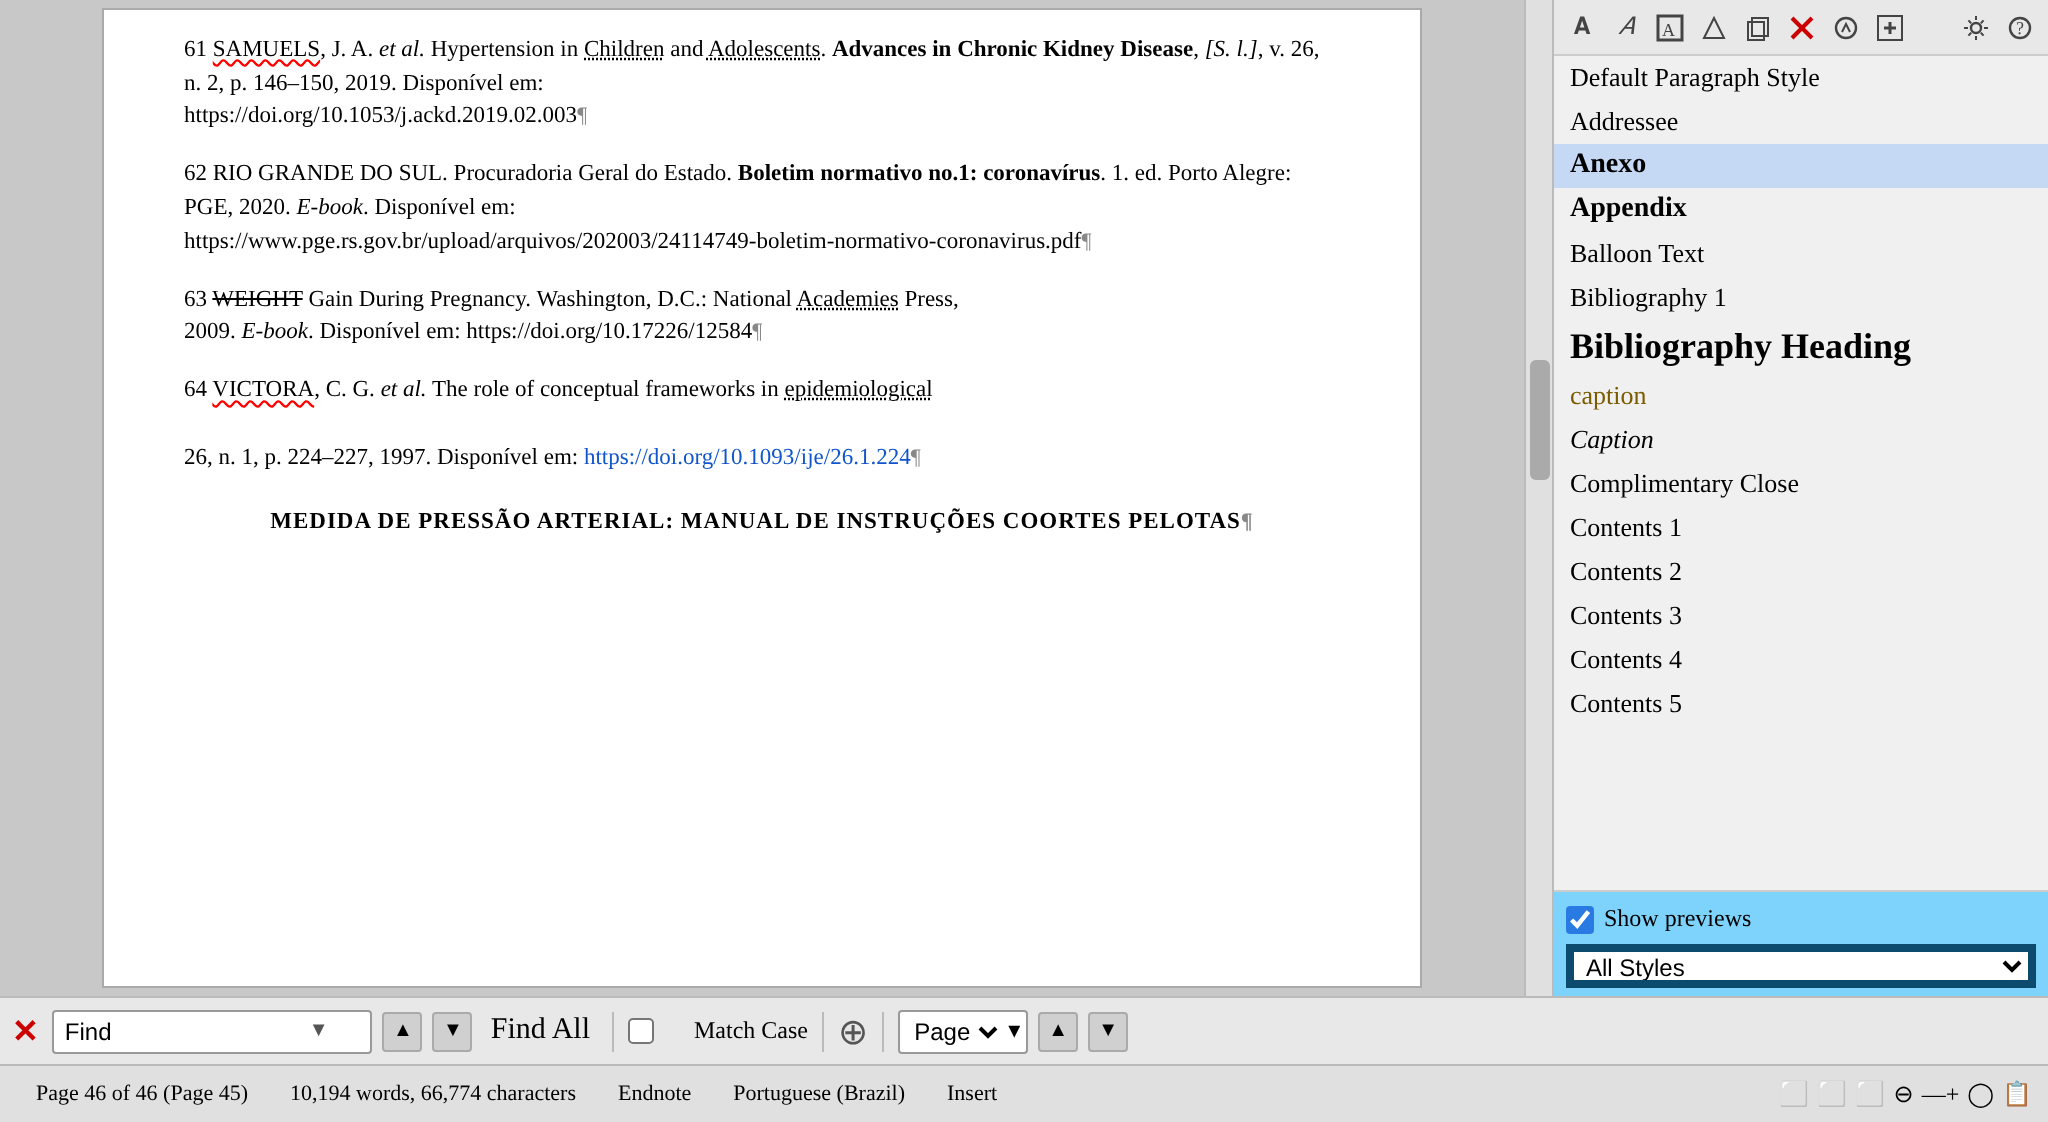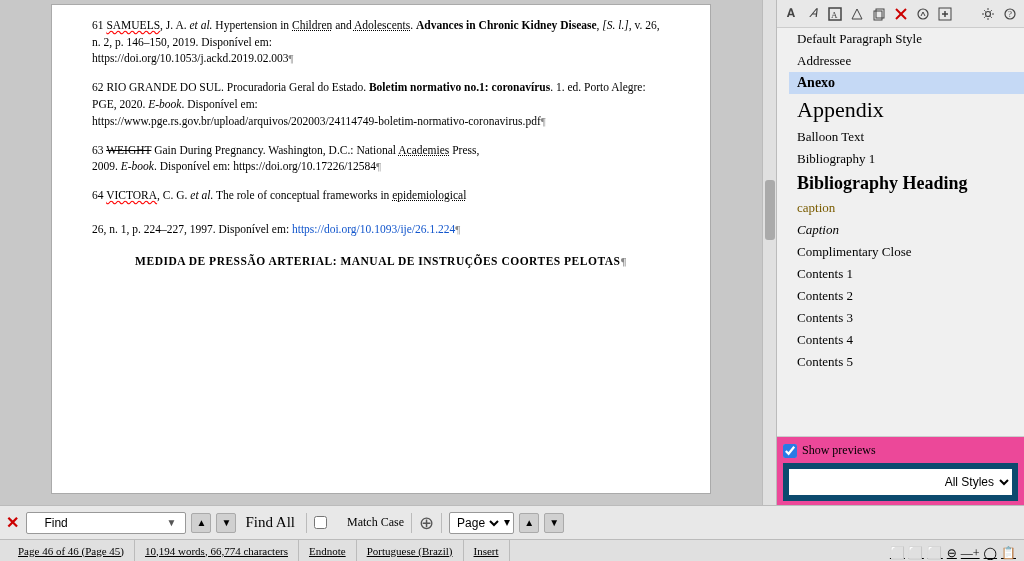--- a/index.html
+++ b/index.html
@@ -111,70 +111,68 @@
       cursor: pointer;
       border: 1px solid transparent;
       border-radius: 2px;
       color: #444;
     }
 
     .styles-list {
       flex: 1;
       overflow-y: auto;
       overflow-x: hidden;
-      padding-left: 12px;
     }
 
     .style-item {
       padding: 3px 8px;
       cursor: pointer;
       font-size: 13px;
       white-space: nowrap;
       overflow: hidden;
       text-overflow: ellipsis;
       color: #000;
       border-bottom: none;
     }
     .style-item.active { background: #c5d9f5; }
     .style-item.caption-style { color: #7a5c00; font-size: 13px; }
     .style-item.italic-style { font-style: italic; font-size: 13px; }
-    .style-item.appendix-style { font-size: 22px; font-weight: normal; }
+    .style-item.appendix-style { font-size: 14px; font-weight: bold; }
     .style-item.anexo-style { font-size: 14px; font-weight: bold; background: #c5d9f5; }
     .style-item.bib-heading-style { font-size: 18px; font-weight: bold; }
 
     .styles-footer {
       border-top: 1px solid #ccc;
       padding: 4px 6px;
-      background: #ec4899;
+      background: #7dd3fc;
     }
 
     .show-previews-row {
       display: flex;
       align-items: center;
       gap: 5px;
       font-size: 12px;
       color: #000;
       padding: 2px 0;
     }
 
     .show-previews-row input[type=checkbox] {
       width: 14px;
       height: 14px;
       accent-color: #2a7ae4;
     }
 
     .all-styles-select {
       width: 100%;
-      height: 38px;
-      font-size: 12px;
-      border: 6px solid #0c4a6e;
+      height: 22px;
+      font-size: 12px;
+      border: 4px solid #0c4a6e;
       background: white;
       padding: 0 2px;
       margin-top: 3px;
-      text-align: right;
     }
 
     
     .find-bar {
       height: 34px;
       background: #e8e8e8;
       border-top: 1px solid #bbb;
       display: flex;
       align-items: center;
       padding: 0 6px;
@@ -188,21 +186,21 @@
       font-weight: bold;
       margin-right: 2px;
     }
 
     .find-input-wrapper {
       display: flex;
       align-items: center;
       background: white;
       border: 1px solid #999;
       border-radius: 2px;
-      padding: 1px 17px;
+      padding: 1px 5px;
       height: 22px;
       width: 160px;
     }
     .find-input {
       border: none;
       outline: none;
       font-size: 12px;
       width: 120px;
       background: transparent;
     }
@@ -280,26 +278,25 @@
       justify-content: center;
       font-size: 10px;
     }
 
     
     .status-bar {
       height: 22px;
       background: #e0e0e0;
       border-top: 1px solid #bbb;
       display: flex;
-      align-items: flex-end;
+      align-items: center;
       font-size: 11px;
       color: #000;
-      padding: 0 8px;
+      padding: 14px 8px;
       gap: 0;
-      text-decoration: underline;
     }
 
     .status-section {
       padding: 0 10px;
       border-right: 1px solid #bbb;
       height: 100%;
       display: flex;
       align-items: center;
       white-space: nowrap;
     }

